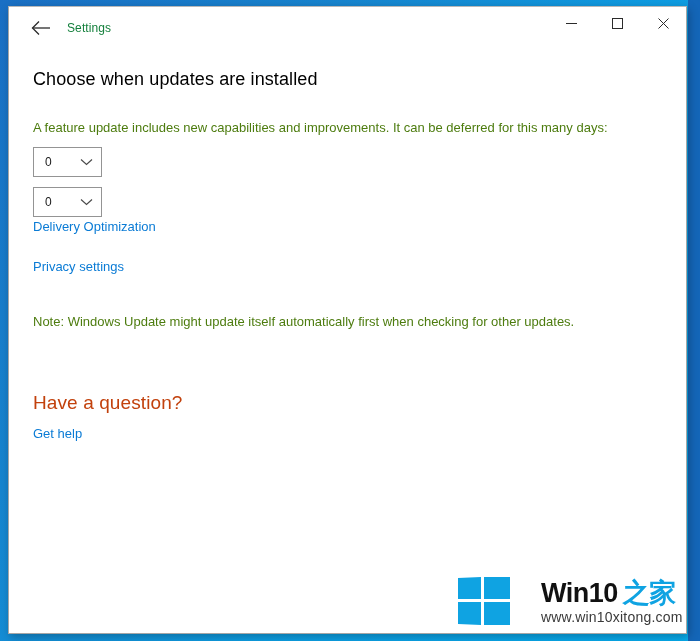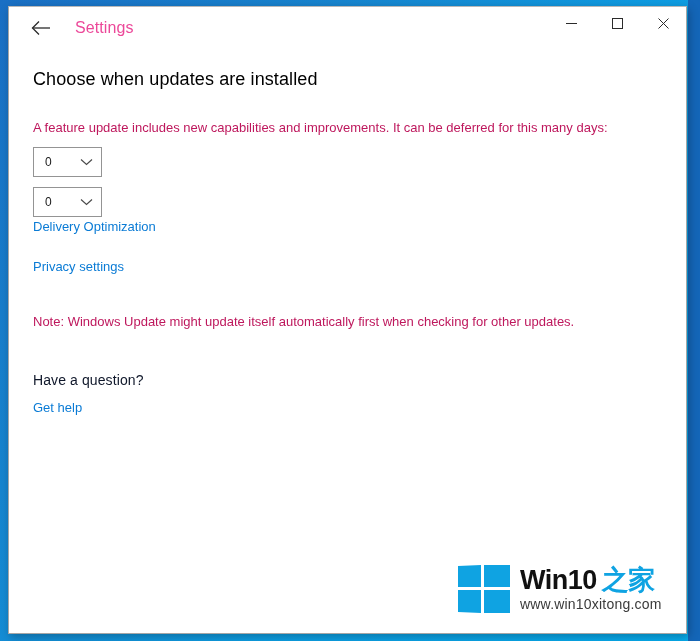--- a/index.html
+++ b/index.html
@@ -55,23 +55,23 @@
   #back-button {
     width: 44px;
     height: 32px;
     margin-left: 10px;
     display: flex;
     align-items: center;
     justify-content: center;
     cursor: pointer;
   }
   #titlebar-title {
-    font-size: 16px;
-    color: #ec4899;
-    margin-left: 12px;
+    font-size: 12px;
+    color: #15803d;
+    margin-left: 4px;
     letter-spacing: 0.1px;
     -webkit-font-smoothing: antialiased;
   }
   #window-controls {
     position: absolute;
     right: 0;
     top: 0;
     display: flex;
     height: 41px;
   }
@@ -111,21 +111,21 @@
   #section-heading {
     font-size: 18px;
     font-weight: 400;
     color: #000000;
     margin-top: 21px;
     letter-spacing: 0.1px;
   }
 
   .body-text {
     font-size: 13px;
-    color: #be185d;
+    color: #4d7c0f;
     line-height: 1.35;
   }
 
   #feature-desc  { margin-top: 29px; }
   #quality-desc  { margin-top: 34px; }
 
   
   .combo {
     margin-top: 10px;
     width: 69px;
@@ -153,41 +153,41 @@
     color: #0a7bd5;
     text-decoration: none;
     cursor: pointer;
   }
   #link-delivery-optimization { }
   #link-privacy-settings      { margin-top: 24px; }
 
   #note-text { margin-top: 38px; }
 
   #question-heading {
-    font-size: 14px;
+    font-size: 19px;
     font-weight: 400;
-    color: #0f172a;
-    margin-top: 42px;
+    color: #c2410c;
+    margin-top: 62px;
     letter-spacing: 0.1px;
   }
   #link-get-help { margin-top: 12px; }
 
   
   #watermark {
     position: absolute;
     right: 0px;
     bottom: 8px;
     width: 241px;
     height: 72px;
     background: #ffffff;
     display: flex;
-    align-items: center;
+    align-items: flex-end;
     padding-left: 13px;
     box-sizing: border-box;
-    gap: 10px;
+    gap: 31px;
   }
   #watermark-logo {
     width: 52px;
     height: 48px;
     display: grid;
     grid-template-columns: 23px 26px;
     grid-template-rows: 22px 23px;
     gap: 3px;
     flex: 0 0 auto;
   }

